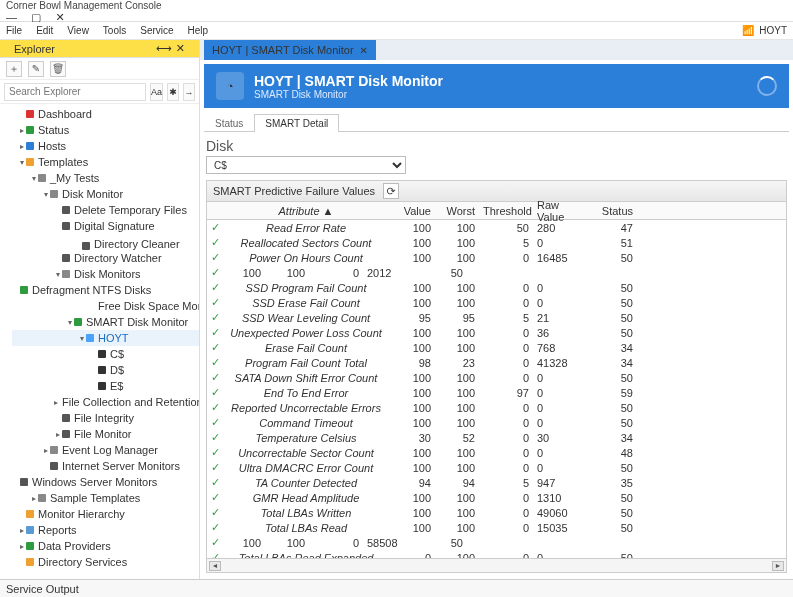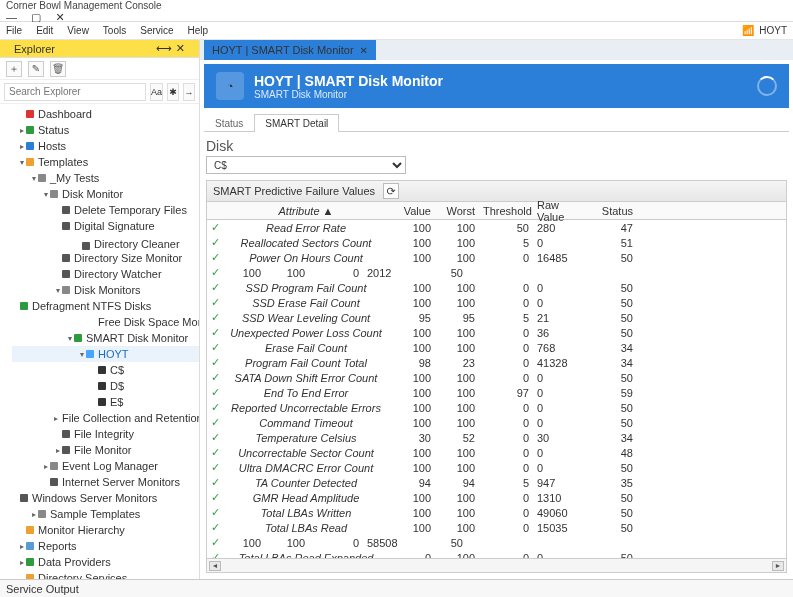--- a/index.html
+++ b/index.html
@@ -156,25 +156,20 @@
           <span class="lbl">Digital Signature</span>
         </div>
         <div class="node" style="padding-left: 62px; align-items: flex-end;">
           <span class="caret"></span>
           <span class="icon-sq" style="background: rgb(85, 85, 85);"></span>
           <span class="lbl">Directory Cleaner</span>
         </div>
         <div class="node" style="padding-left: 42px;">
           <span class="caret"></span>
           <span class="icon-sq" style="background: rgb(85, 85, 85);"></span>
-          <span class="lbl">Directory Size Monitor</span>
-        </div>
-        <div class="node" style="padding-left: 42px;">
-          <span class="caret"></span>
-          <span class="icon-sq" style="background: rgb(85, 85, 85);"></span>
           <span class="lbl">Directory Watcher</span>
         </div>
         <div class="node" style="padding-left: 42px;">
           <span class="caret">▾</span>
           <span class="icon-sq" style="background: rgb(136, 136, 136);"></span>
           <span class="lbl">Disk Monitors</span>
         </div>
         <div class="node" style="">
           <span class="caret"></span>
           <span class="icon-sq" style="background: rgb(46, 155, 62);"></span>

